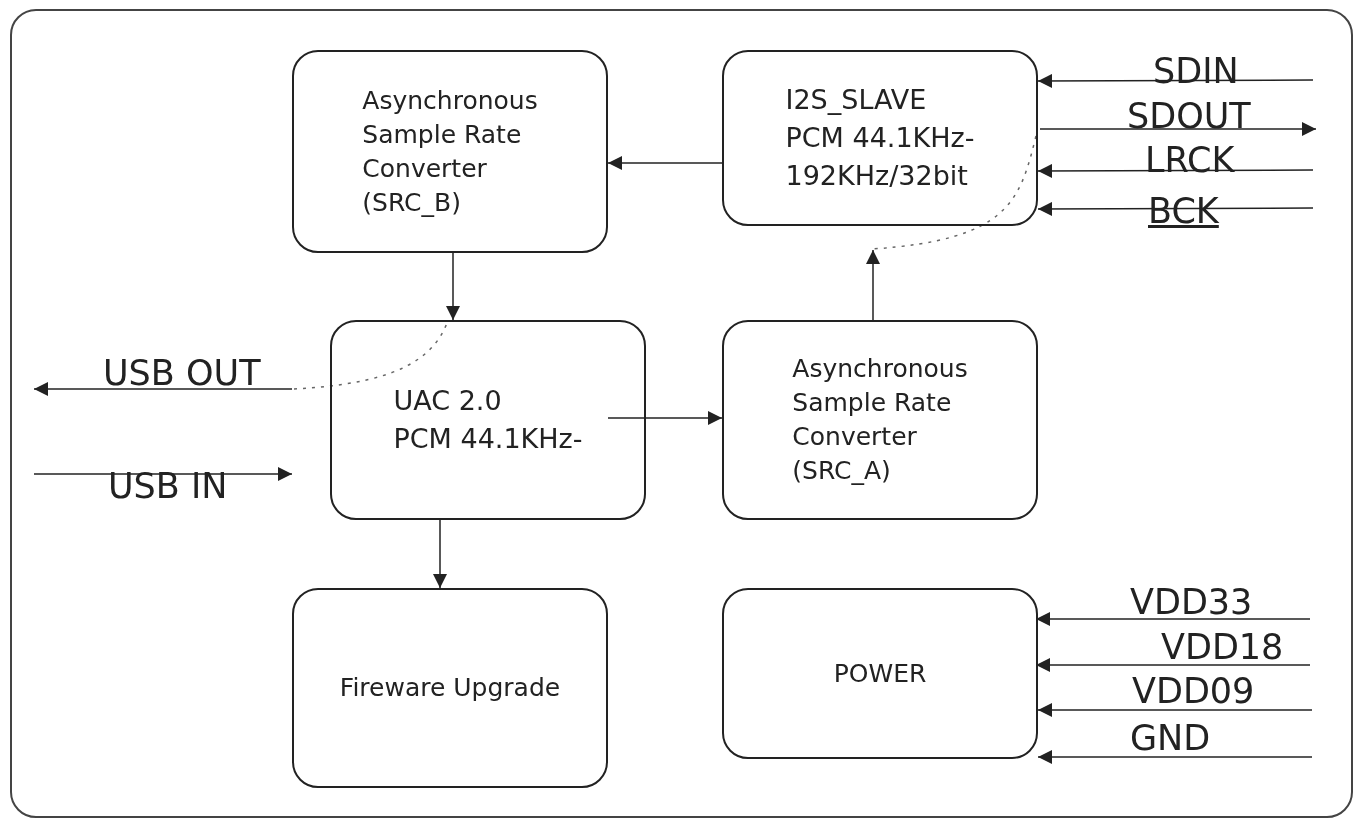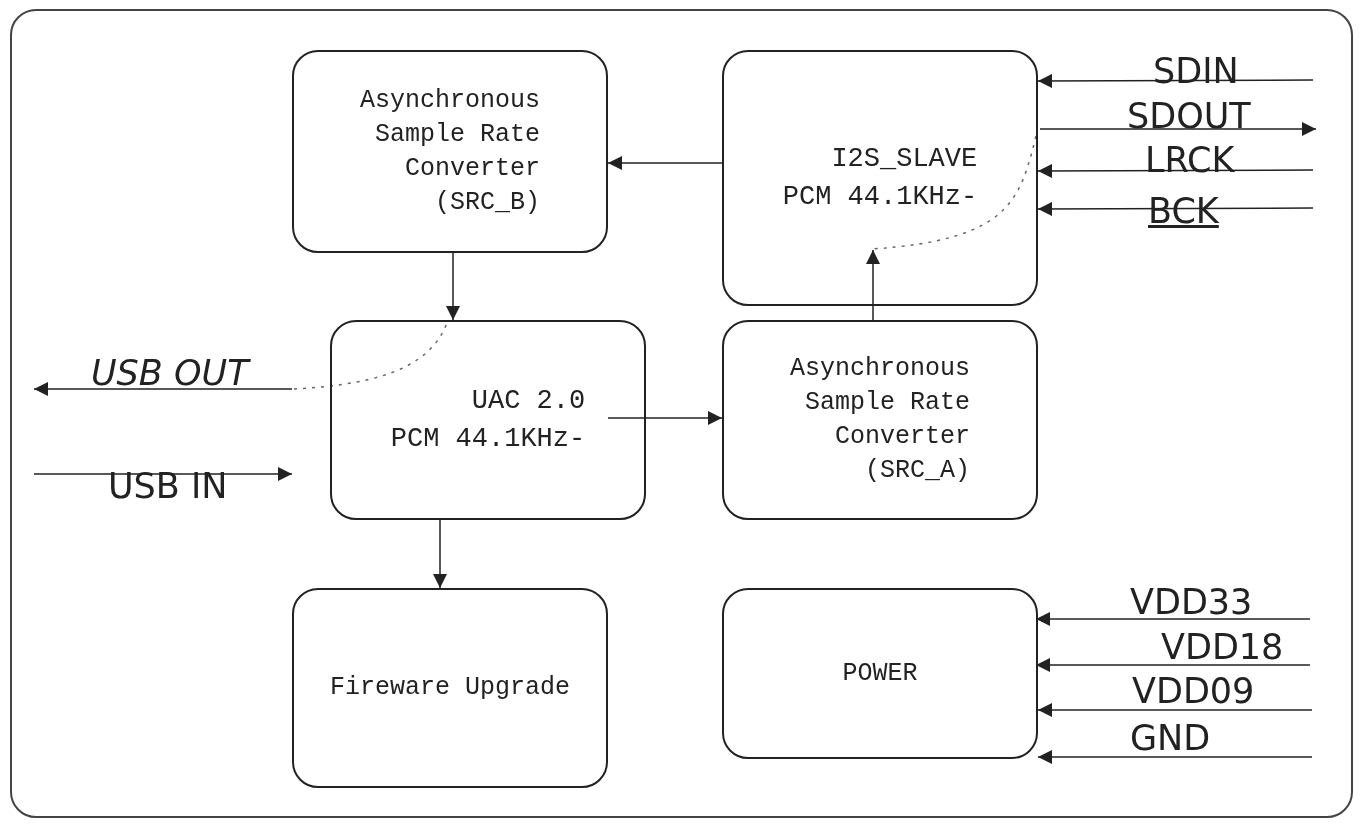--- a/index.html
+++ b/index.html
@@ -3,21 +3,21 @@
   <meta charset="utf-8">
   <style>
     html, body { margin: 0; padding: 0; background: #ffffff; }
     body { width: 1364px; height: 830px; position: relative; overflow: hidden;
            font-family: "DejaVu Sans", sans-serif; color: #222; }
     .frame { position: absolute; left: 10px; top: 9px; width: 1343px; height: 809px;
              border: 2px solid #444; border-radius: 26px; box-sizing: border-box; }
     .block { position: absolute; border: 2px solid #222; border-radius: 26px; box-sizing: border-box;
              display: flex; align-items: center; justify-content: center; text-align: center;
              font-size: 25px; line-height: 34px; background: transparent; cursor: pointer; }
-    .block .lines { display: flex; flex-direction: column; align-items: flex-end; font-family: Liberation Mono, monospace; }
+    .block .lines { display: flex; flex-direction: column; align-items: flex-start; }
     .lbl { position: absolute; font-size: 35px; line-height: 30px; white-space: nowrap; }
     svg.wires { position: absolute; left: 0; top: 0; }
   </style>
 </head>
 <body>
 
 <div class="frame"></div>
 
 <svg class="wires" width="1364" height="830">
   <defs>
@@ -56,24 +56,25 @@
 
 <div class="block" style="left:292px;top:50px;width:316px;height:203px;">
   <div class="lines">
     <span>Asynchronous</span>
     <span>Sample Rate</span>
     <span>Converter</span>
     <span>(SRC_B)</span>
   </div>
 </div>
 
-<div class="block" style="left:722px;top:50px;width:316px;height:256px;font-size:27px;line-height:38px;">
+<div class="block" style="left:722px;top:50px;width:316px;height:176px;font-size:27px;line-height:38px;">
   <div class="lines">
     <span>I2S_SLAVE</span>
     <span>PCM 44.1KHz-</span>
+    <span>192KHz/32bit</span>
   </div>
 </div>
 
 <div class="block" style="left:292px;top:320px;width:316px;height:200px;font-size:27px;line-height:38px;margin-left:38px;">
   <div class="lines">
     <span>UAC 2.0</span>
     <span>PCM 44.1KHz-</span>
   </div>
 </div>
 
@@ -96,19 +97,19 @@
   <div class="lines">
     <span>POWER</span>
   </div>
 </div>
 
 <span class="lbl" style="left:1153px;top:56px;">SDIN</span>
 <span class="lbl" style="left:1127px;top:101px;">SDOUT</span>
 <span class="lbl" style="left:1145px;top:145px;">LRCK</span>
 <span class="lbl" style="left:1148px;top:196px;text-decoration:underline;">BCK</span>
 
-<span class="lbl" style="left:91px;top:358px;font-style:italic;">USB OUT</span>
+<span class="lbl" style="left:103px;top:358px;">USB OUT</span>
 <span class="lbl" style="left:108px;top:439px;margin-top:32px;">USB IN</span>
 
 <span class="lbl" style="left:1130px;top:587px;">VDD33</span>
 <span class="lbl" style="left:1130px;top:632px;margin-left:31px;">VDD18</span>
 <span class="lbl" style="left:1132px;top:676px;">VDD09</span>
 <span class="lbl" style="left:1130px;top:723px;">GND</span>
 
 </body></html>

